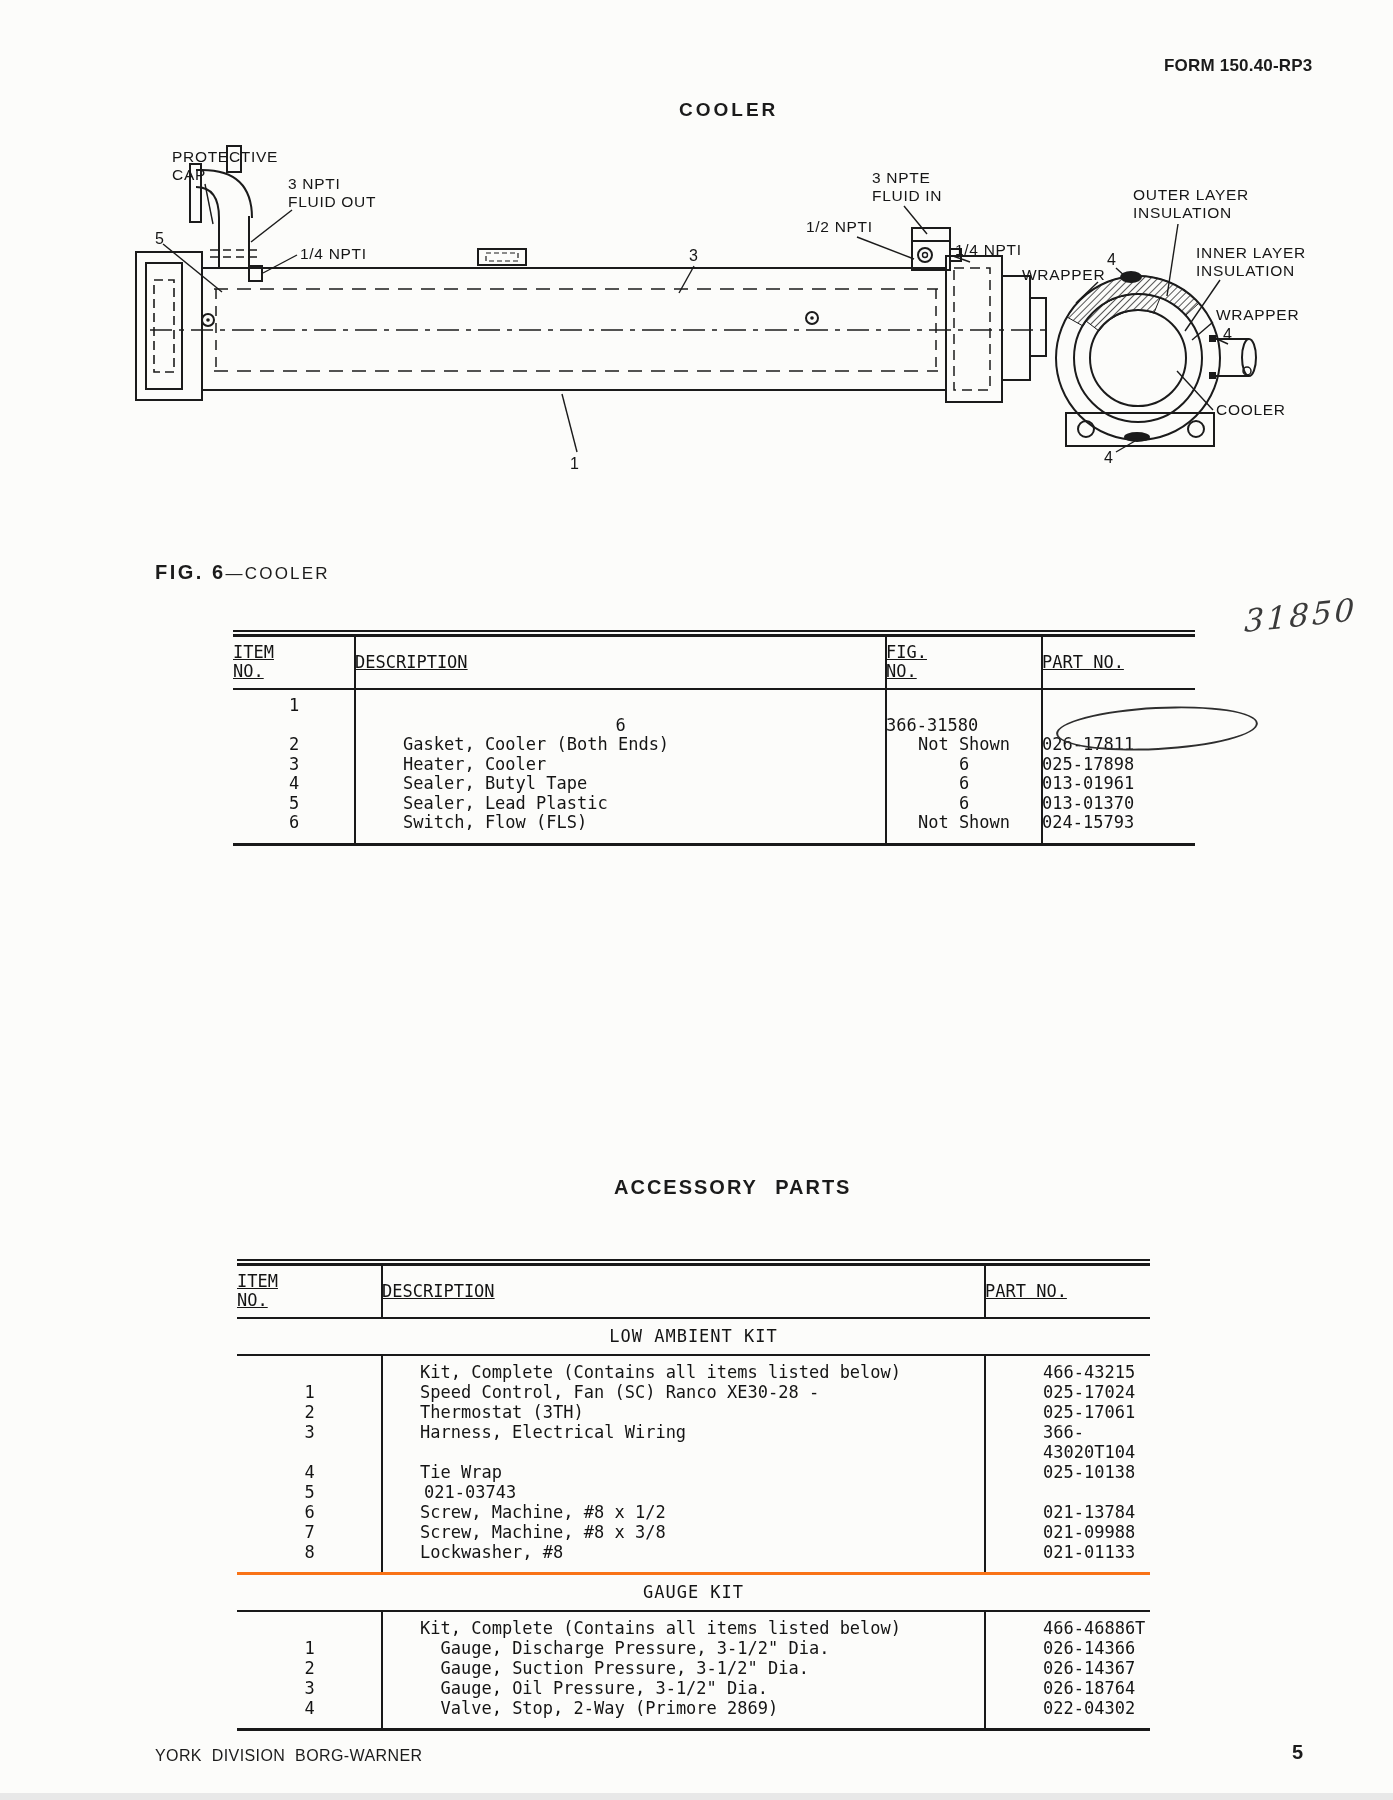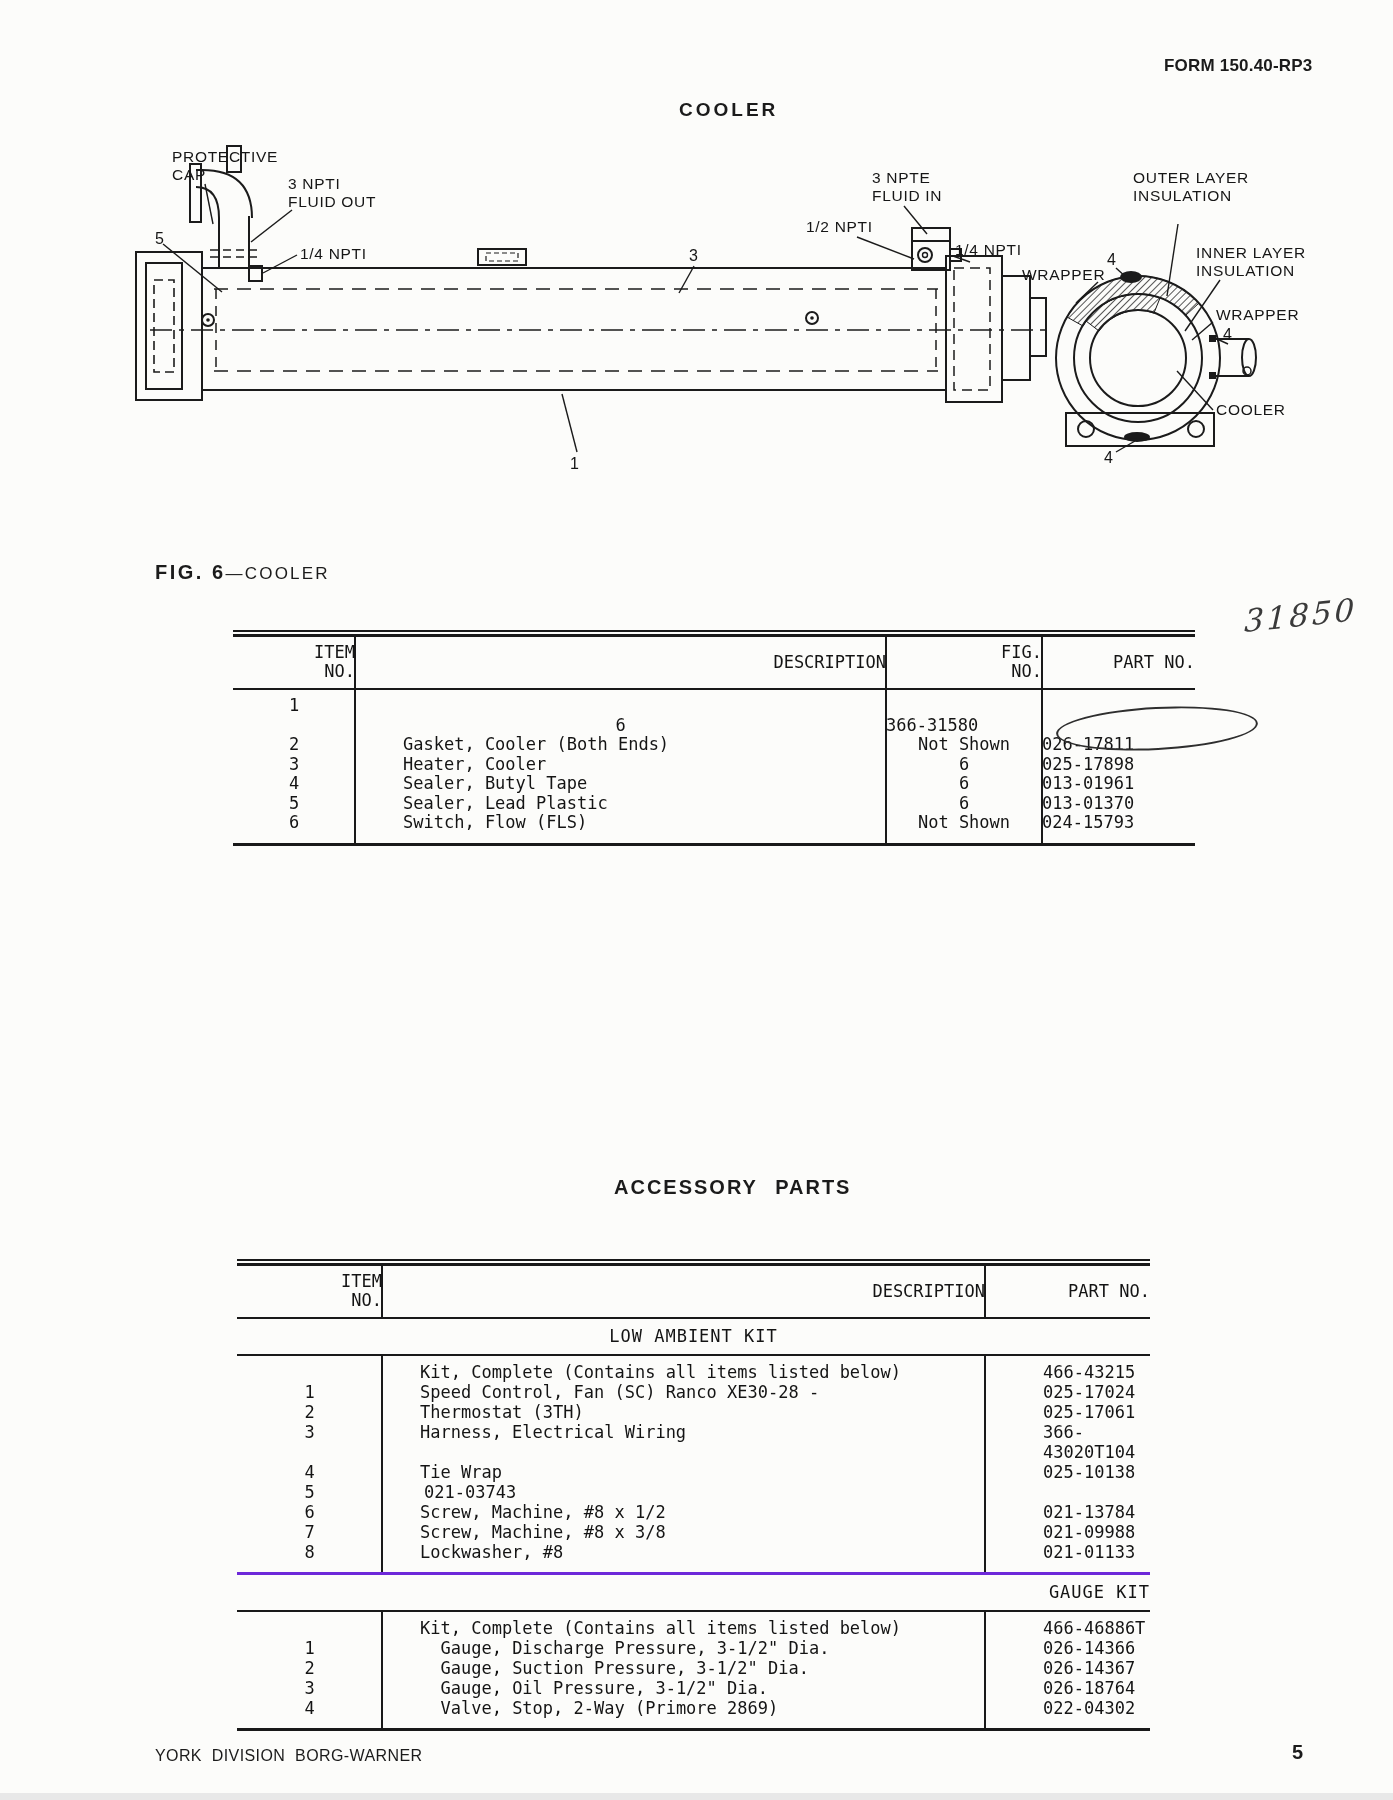--- a/index.html
+++ b/index.html
@@ -24,40 +24,40 @@
   .dlabel { position:absolute; font:15.5px/17.5px "Liberation Sans",sans-serif; letter-spacing:.7px; white-space:pre-line; color:#161616; }
   .dnum   { font-size:16px; }
 
   
   .ttable { position:absolute; }
   .rule-double { height:7px; background:linear-gradient(to bottom,#191919 0 2.5px, transparent 2.5px 4.5px, #191919 4.5px 7px); }
   .tinner { position:relative; border-bottom:3px solid #191919; }
   .tw { font-family:"DejaVu Sans Mono", monospace; font-size:17px; color:#141414; }
   .vline { position:absolute; top:0; bottom:0; width:2px; background:#191919; }
   .thdr { position:relative; display:grid; align-items:center; border-bottom:2px solid #191919; }
-  .thcell { text-align:right; white-space:pre-line; line-height:19px; padding:6px 0 7px; }
+  .thcell { text-align:left; white-space:pre-line; line-height:19px; padding:6px 0 7px;text-decoration:underline; }
   .trows { position:relative; padding:6px 0 10px; }
   .trow { display:grid; line-height:19.5px; }
   .ci { text-align:center; }
   .cd { white-space:pre-wrap; }
   .cf { text-align:center; white-space:pre-wrap; }
   .cp { white-space:pre-wrap; }
   
   .t1 { left:233px; top:630px; width:962px; }
   .t1 .thdr, .t1 .trow { grid-template-columns:122px 531px 156px 1fr; }
   .t1 .cd { padding-left:48px; }
   .t1 .cp { text-align:left; }
   
   .t2 { left:237px; top:1259px; width:913px; }
   .t2 .thdr, .t2 .trow { grid-template-columns:145px 603px 1fr; }
   .t2 .cd { padding-left:22px; }
   .t2 .cp { padding-left:26px; }
   .t2 .trow { line-height:20px;gap:16px; }
   .band { position:relative; text-align:center; padding:7px 0 8px; border-bottom:2px solid #191919; letter-spacing:1px; }
-  .band.sect { border-top:3px solid #6d28d9;text-align:right; }
+  .band.sect { border-top:3px solid #f97316; }
 
   
   .hw-ellipse { left:1056px; top:707px; width:198px; height:39px; border:2.5px solid #2e2e2e; border-radius:50%; transform:rotate(-3deg); }
   .hw-text { left:1244px; top:598px; font:italic 31px/34px "DejaVu Serif", serif; color:#3a3a3a; letter-spacing:3px; transform:rotate(-6deg) skewX(-8deg); }
 </style>
 </head>
 <body>
 
 <div class="page">
 
@@ -166,21 +166,21 @@
   <div class="dlabel dnum" style="left:155px;top:230px">5</div>
   <div class="dlabel" style="left:300px;top:245px">1/4 NPTI</div>
   <div class="dlabel dnum" style="left:689px;top:247px">3</div>
   <div class="dlabel" style="left:872px;top:169px">3 NPTE
 FLUID IN</div>
   <div class="dlabel" style="left:806px;top:218px">1/2 NPTI</div>
   <div class="dlabel" style="left:955px;top:241px">1/4 NPTI</div>
   <div class="dlabel dnum" style="left:570px;top:455px">1</div>
   <div class="dlabel" style="left:1022px;top:266px">WRAPPER</div>
   <div class="dlabel dnum" style="left:1107px;top:251px">4</div>
-  <div class="dlabel" style="left:1133px;top:169px">OUTER LAYER
+  <div class="dlabel" style="left:1133px;top:186px">OUTER LAYER
 INSULATION</div>
   <div class="dlabel" style="left:1196px;top:244px">INNER LAYER
 INSULATION</div>
   <div class="dlabel" style="left:1216px;top:306px">WRAPPER</div>
   <div class="dlabel dnum" style="left:1223px;top:326px">4</div>
   <div class="dlabel" style="left:1216px;top:401px">COOLER</div>
   <div class="dlabel dnum" style="left:1104px;top:449px">4</div>
 
   <div class="abs fig-caption">
     <span class="b">FIG. 6</span><span class="r">—COOLER</span>

